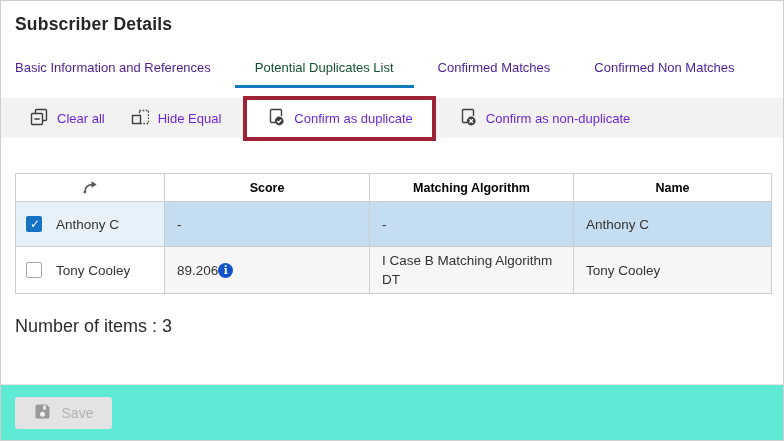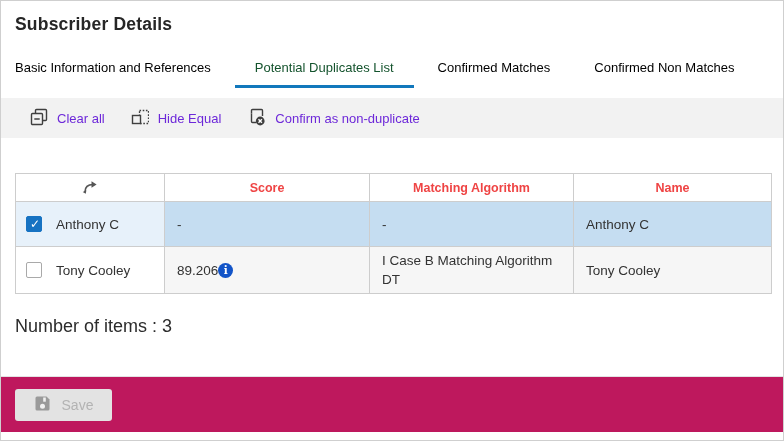--- a/index.html
+++ b/index.html
@@ -16,21 +16,21 @@
 
   
   .page-title {
     margin:13px 0 0 14px; font-size:17.5px; font-weight:700; color:#262626;
     letter-spacing:.2px;
   }
 
   
   .tabbar { display:flex; gap:44px; margin:25px 0 0 14px; }
   .tab {
-    position:relative; font-size:13px; color:#000000; padding-bottom:13px;
+    position:relative; font-size:13px; color:#4c1d95; padding-bottom:13px;
     cursor:default; white-space:nowrap;
   }
   .tab.active { color:#14532d; }
   .tab.active::after {
     content:""; position:absolute; left:-20px; right:-20px; bottom:0;
     height:3px; background:#1278bc;
   }
 
   
   .toolbar {
@@ -52,21 +52,21 @@
   
   .grid {
     margin:35px 14px 0 14px; border-collapse:collapse; table-layout:fixed;
     width:756px; background:#fff;
   }
   .grid th, .grid td {
     border:1px solid #cdcdcd; font-weight:400; font-size:13.5px; color:#333;
     vertical-align:middle;
   }
   .grid th {
-    height:28px; font-size:12.5px; font-weight:700; color:#ef4444;
+    height:28px; font-size:12.5px; font-weight:700; color:#000000;
     text-align:center; background:#fff;
   }
   .grid td { height:45px; padding:4px 12px; background:#f6f6f6; }
   .grid td.first { background:#fff; padding:4px 10px; }
   tr.selected td { background:#c5ddf1; }
   tr.selected td.first { background:#e7f1fa; }
 
   .rowhead { display:flex; align-items:center; gap:14px; }
   .checkbox {
     width:16px; height:16px; border:1px solid #a9a9a9; background:#fff;
@@ -81,22 +81,22 @@
   .info-icon {
     display:inline-block; width:15px; height:15px; border-radius:50%;
     background:#1254c8; color:#fff; font-size:10.5px; font-weight:700;
     font-family:"DejaVu Serif",serif; text-align:center; line-height:15px;
   }
   .algo-cell { line-height:19px; }
 
   
   .items-count { margin:22px 0 0 14px; font-size:18px; color:#2c2c2c; }
   .footer {
-    position:absolute; left:0; right:0; bottom:8px; height:56px;
-    background:#be185d; border-top:1px solid #e3e3e3;margin-top:8px;
+    position:absolute; left:0; right:0; bottom:0; height:56px;
+    background:#5eead4; border-top:1px solid #e3e3e3;margin-top:8px;
   }
   .save-btn {
     position:absolute; left:14px; top:12px; width:97px; height:32px;
     background:#e3e3e3; border:none; border-radius:3px;
     display:flex; align-items:center; justify-content:center; gap:11px;
     color:#b3b3b3; font-size:14px; font-family:inherit;
   }
 </style>
 </head>
 <body>
@@ -129,20 +129,33 @@
       <span>
         <svg width="18" height="18" viewBox="0 0 18 18">
           <rect x="8.5" y="2.5" width="9" height="13" fill="none" stroke="#3f3f3f" stroke-width="1.3" stroke-dasharray="1.6,1.6"></rect>
           <rect x="1.5" y="7.5" width="8" height="8" fill="#f2f2f2" stroke="#3f3f3f" stroke-width="1.4"></rect>
         </svg>
       </span>
       <span>Hide Equal</span>
     </div>
 
 
+    <div class="annotated-box">
+      <div class="tbtn">
+        <span>
+          <svg width="19" height="19" viewBox="0 0 19 19">
+            <path d="M4.5 6.5 L4.5 3.5 Q4.5 2.5 5.5 2.5 L14.5 2.5 Q15.5 2.5 15.5 3.5 L15.5 9" fill="none" stroke="#3f3f3f" stroke-width="1.4"></path>
+            <path d="M4.5 6.5 L4.5 14.5 Q4.5 15.5 5.5 15.5 L9 15.5" fill="none" stroke="#3f3f3f" stroke-width="1.4"></path>
+            <circle cx="13.2" cy="14" r="4.4" fill="#3f3f3f"></circle>
+            <path d="M11.2 14 L12.7 15.5 L15.3 12.6" fill="none" stroke="#fff" stroke-width="1.4"></path>
+          </svg>
+        </span>
+        <span>Confirm as duplicate</span>
+      </div>
+    </div>
 
     <div class="tbtn">
       <span>
         <svg width="19" height="19" viewBox="0 0 19 19">
           <path d="M4.5 6.5 L4.5 3.5 Q4.5 2.5 5.5 2.5 L14.5 2.5 Q15.5 2.5 15.5 3.5 L15.5 9" fill="none" stroke="#3f3f3f" stroke-width="1.4"></path>
           <path d="M4.5 6.5 L4.5 14.5 Q4.5 15.5 5.5 15.5 L9 15.5" fill="none" stroke="#3f3f3f" stroke-width="1.4"></path>
           <circle cx="13.2" cy="14" r="4.4" fill="#3f3f3f"></circle>
           <path d="M11.5 12.3 L14.9 15.7 M14.9 12.3 L11.5 15.7" fill="none" stroke="#fff" stroke-width="1.4"></path>
         </svg>
       </span>

